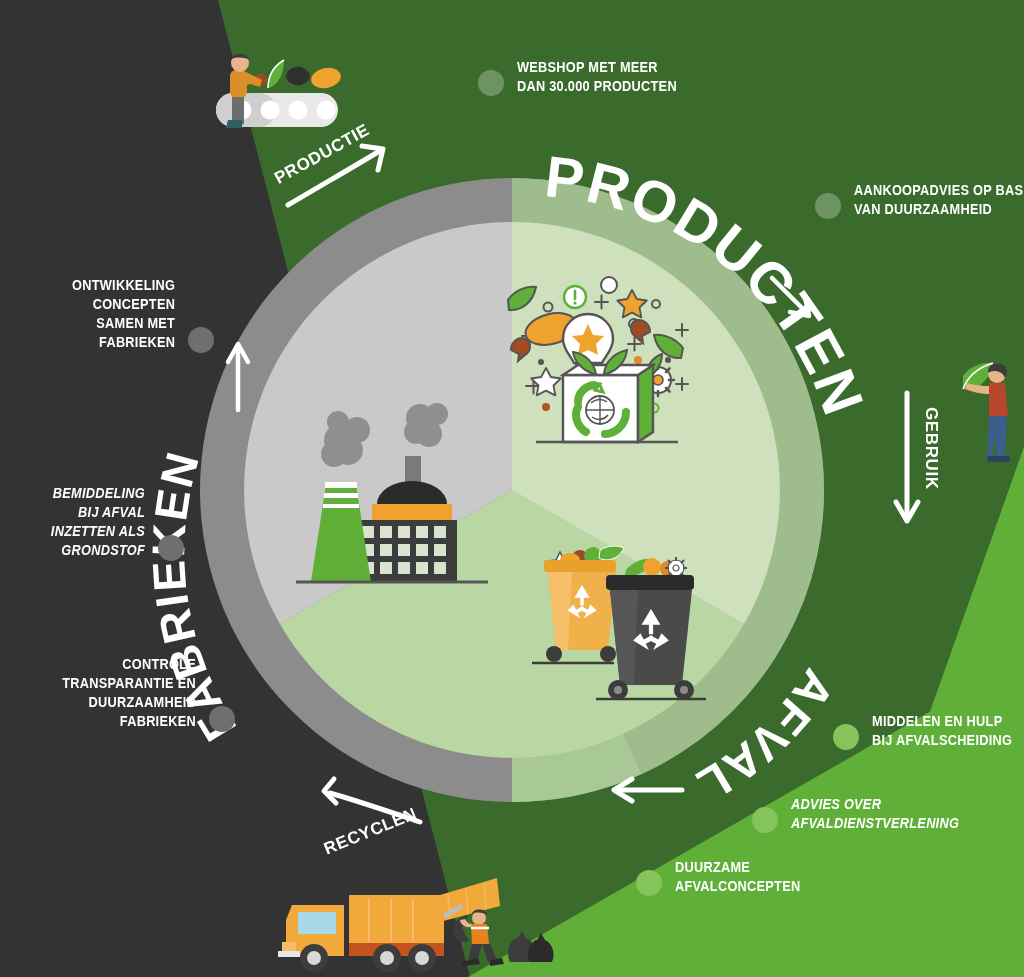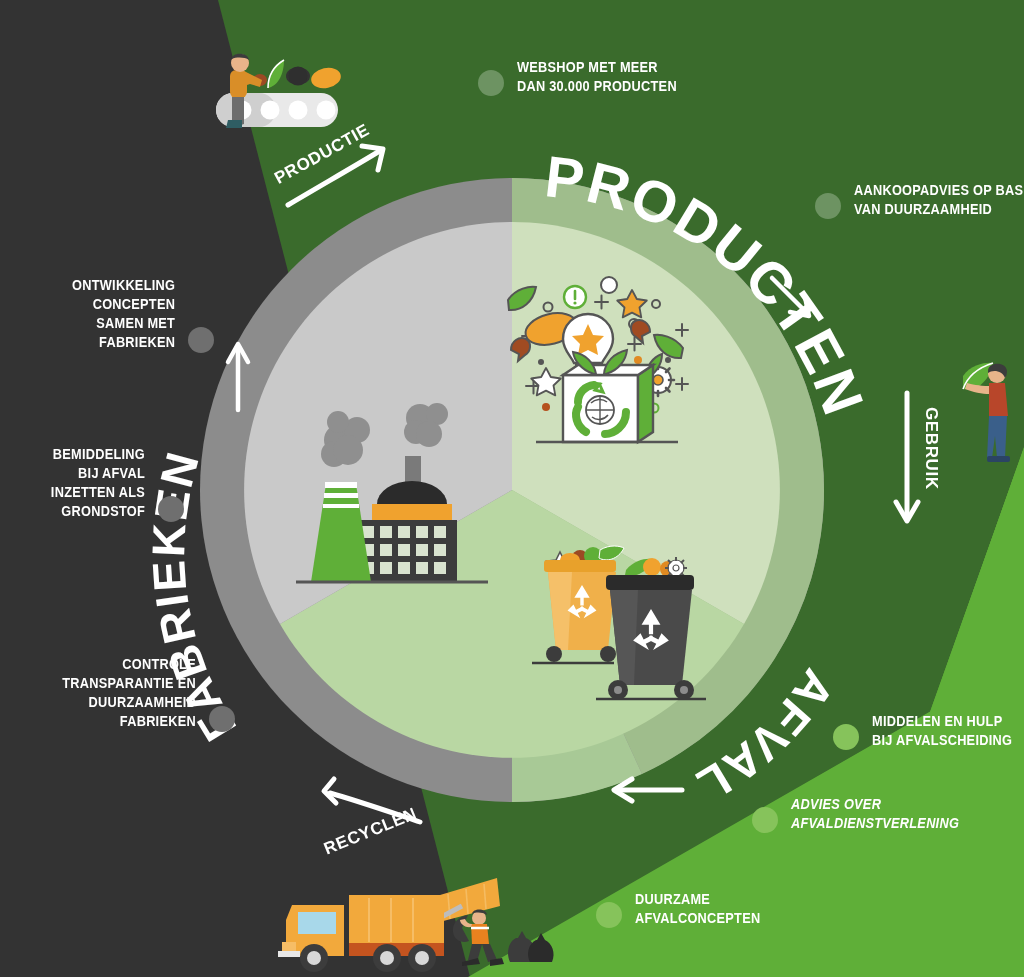--- a/index.html
+++ b/index.html
@@ -419,31 +419,31 @@
   <div class="callout" style="left:833px; top:712px;">
     <span class="dot on-green"></span>
     <span class="ctext"><span>MIDDELEN EN HULP</span><br><span>BIJ AFVALSCHEIDING</span></span>
   </div>
 
   <div class="callout" style="left:752px; top:795px;font-style:italic;">
     <span class="dot on-green"></span>
     <span class="ctext"><span>ADVIES OVER</span><br><span>AFVALDIENSTVERLENING</span></span>
   </div>
 
-  <div class="callout" style="left:596px; top:858px;margin-top:32px;">
+  <div class="callout" style="left:636px; top:858px;">
     <span class="dot on-green"></span>
     <span class="ctext"><span>DUURZAME</span><br><span>AFVALCONCEPTEN</span></span>
   </div>
 
   <div class="callout right-align" style="left:58px; top:276px;">
     <span class="dot on-dark"></span>
     <span class="ctext"><span>ONTWIKKELING</span><br><span>CONCEPTEN</span><br><span>SAMEN MET</span><br><span>FABRIEKEN</span></span>
   </div>
 
-  <div class="callout right-align" style="left:38px; top:445px;">
+  <div class="callout right-align" style="left:38px; top:484px;font-style:italic;">
     <span class="dot on-dark"></span>
     <span class="ctext"><span>BEMIDDELING</span><br><span>BIJ AFVAL</span><br><span>INZETTEN ALS</span><br><span>GRONDSTOF</span></span>
   </div>
 
   <div class="callout right-align" style="left:44px; top:655px;">
     <span class="dot on-dark"></span>
     <span class="ctext"><span>CONTROLE</span><br><span>TRANSPARANTIE EN</span><br><span>DUURZAAMHEID</span><br><span>FABRIEKEN</span></span>
   </div>
 
 </div>

